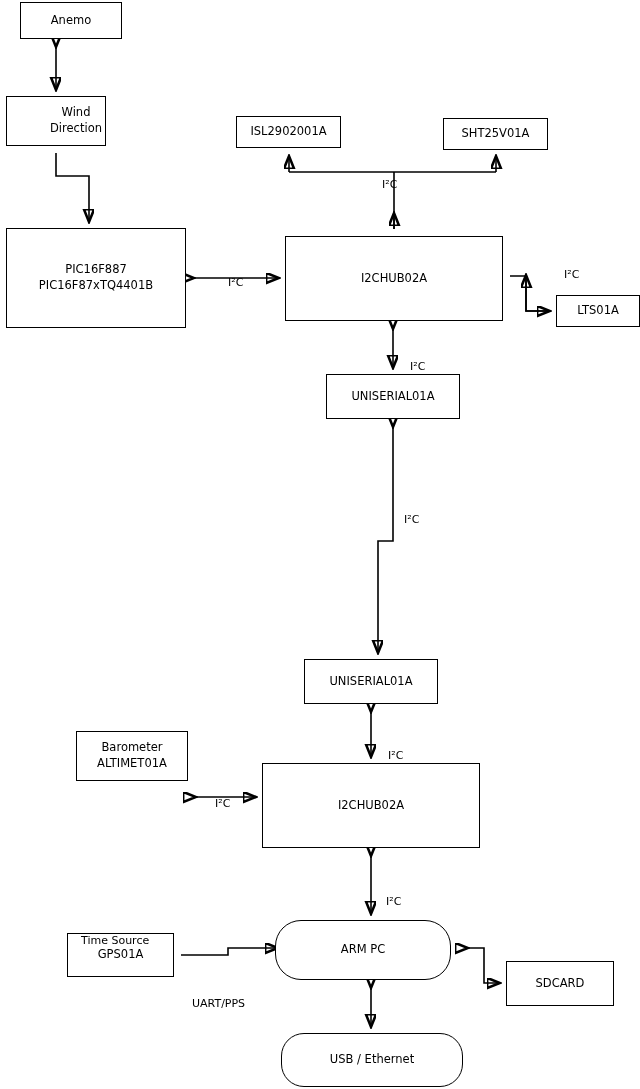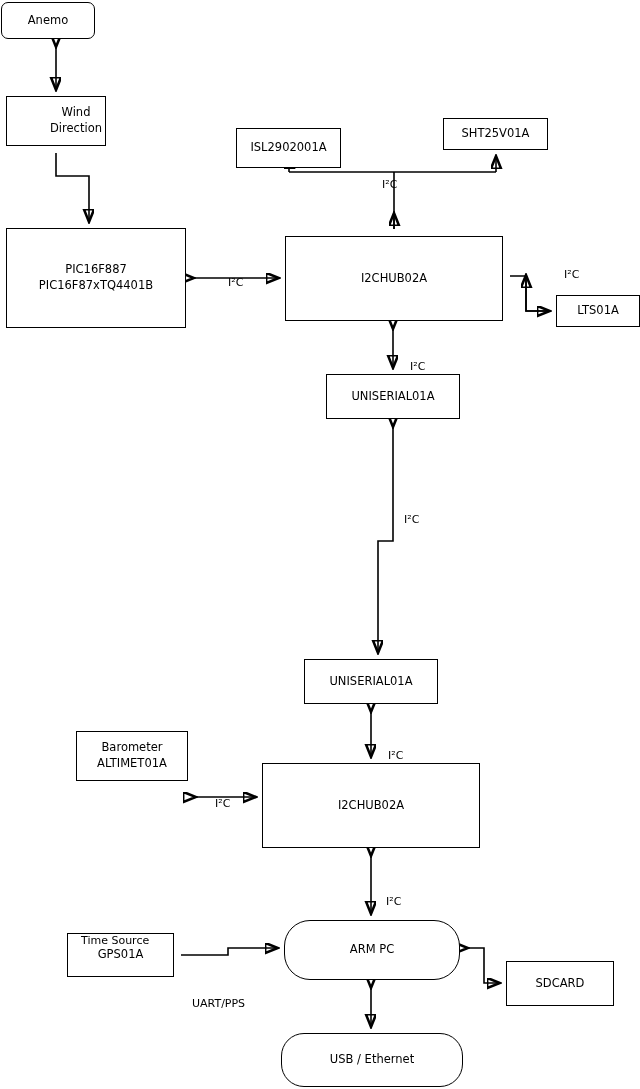--- a/index.html
+++ b/index.html
@@ -49,32 +49,32 @@
 
     <line x1="371" y1="855" x2="371" y2="913" marker-start="url(#ah)" marker-end="url(#ah)"></line>
 
     <polyline points="181,955 228,955 228,948 277,948" marker-end="url(#ah)"></polyline>
 
     <polyline points="467,948 484,948 484,983 499,983" marker-start="url(#ah)" marker-end="url(#ah)"></polyline>
 
     <line x1="371" y1="987" x2="371" y2="1026" marker-start="url(#ah)" marker-end="url(#ah)"></line>
   </svg>
 
-  <div class="box" style="left:1px;top:2px;width:94px;height:37px;border-radius:7px;">
+  <div class="box" style="left:20px;top:2px;width:102px;height:37px;">
       <span>Anemo</span>
     </div>
   <div class="box" style="left:6px;top:96px;width:100px;height:50px;padding-left:40px;">
       <span style="white-space:pre-line">Wind
 Direction</span>
     </div>
   <div class="box" style="left:6px;top:228px;width:180px;height:100px;">
       <span style="white-space:pre-line">PIC16F887
 PIC16F87xTQ4401B</span>
     </div>
-  <div class="box" style="left:236px;top:128px;width:105px;height:40px;">
+  <div class="box" style="left:236px;top:116px;width:105px;height:32px;">
       <span>ISL2902001A</span>
     </div>
   <div class="box" style="left:443px;top:118px;width:105px;height:32px;">
       <span>SHT25V01A</span>
     </div>
   <div class="box" style="left:285px;top:236px;width:218px;height:85px;">
       <span>I2CHUB02A</span>
     </div>
   <div class="box" style="left:556px;top:295px;width:84px;height:32px;">
       <span>LTS01A</span>
@@ -85,21 +85,21 @@
   <div class="box" style="left:304px;top:659px;width:134px;height:45px;">
       <span>UNISERIAL01A</span>
     </div>
   <div class="box" style="left:262px;top:763px;width:218px;height:85px;">
       <span>I2CHUB02A</span>
     </div>
   <div class="box" style="left:76px;top:731px;width:112px;height:50px;">
       <span style="white-space:pre-line">Barometer
 ALTIMET01A</span>
     </div>
-  <div class="box" style="left:284px;top:920px;width:176px;height:60px;border-radius:26px;">
+  <div class="box" style="left:275px;top:920px;width:176px;height:60px;border-radius:26px;">
       <span>ARM PC</span>
     </div>
   <div class="box" style="left:67px;top:933px;width:107px;height:44px;">
       <span>GPS01A</span>
     </div>
   <div class="box" style="left:506px;top:961px;width:108px;height:45px;">
       <span>SDCARD</span>
     </div>
   <div class="box" style="left:281px;top:1033px;width:182px;height:54px;border-radius:23px;">
       <span>USB / Ethernet</span>

